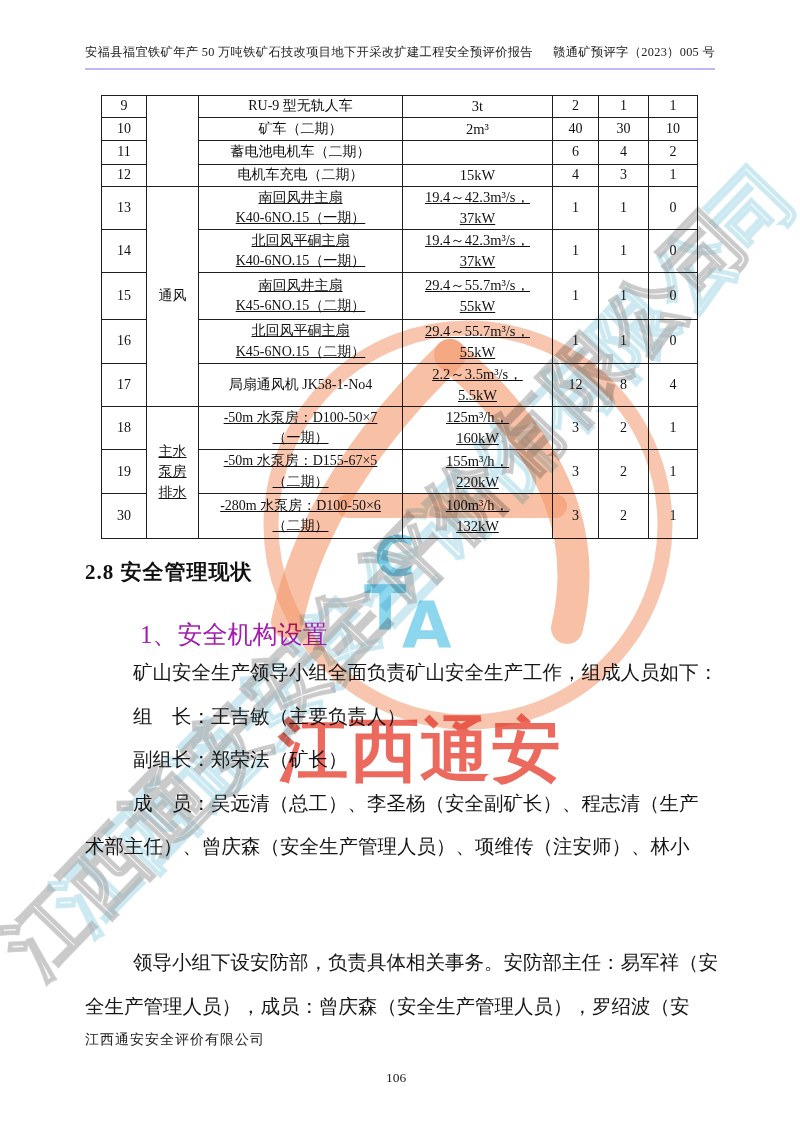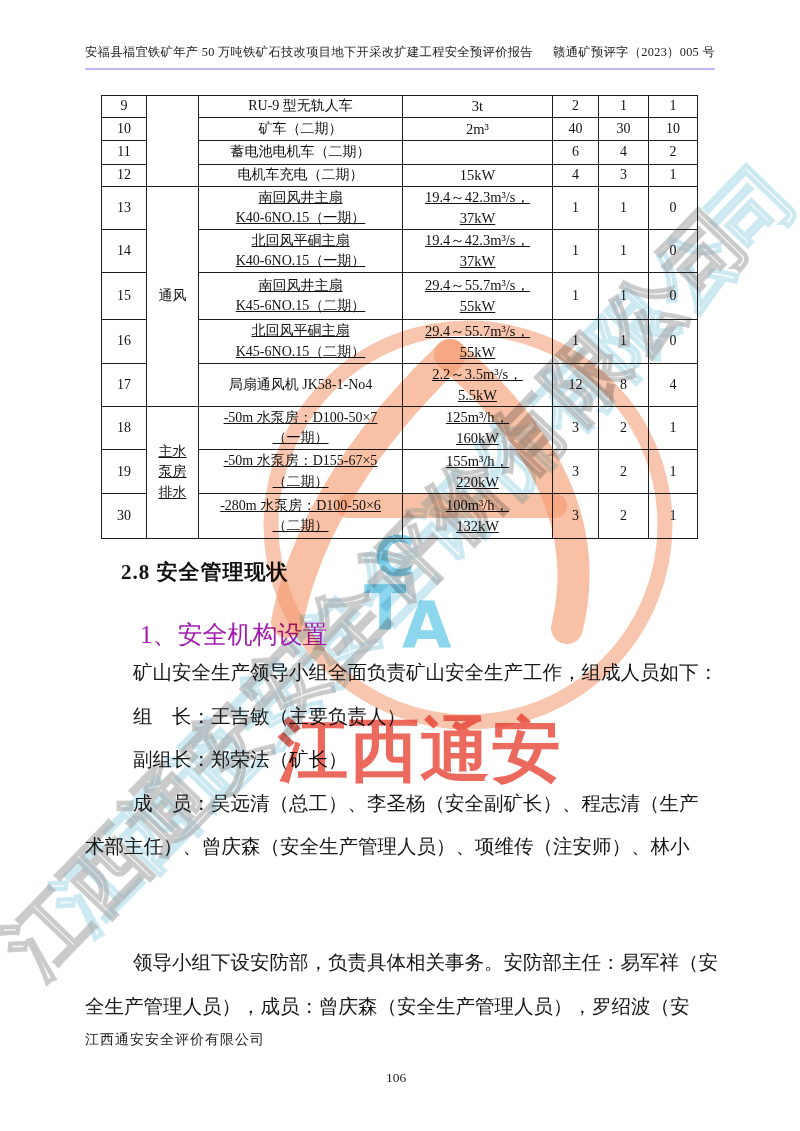--- a/index.html
+++ b/index.html
@@ -25,21 +25,21 @@
   }
   td.spec{font-size:14.5px;}
   td.num{font-size:14px;}
   .pre{white-space:pre-line;text-decoration:underline;}
   tr.rh0{height:21px}tr.rh1{height:23px}tr.rh2{height:24px}tr.rh3{height:22px}
   tr.rh4{height:43px}tr.rh5{height:43px}tr.rh6{height:47px}tr.rh7{height:44px}
   tr.rh8{height:43px}tr.rh9{height:43px}tr.rh10{height:44px}tr.rh11{height:45px}
   
   .sec-heading{
     position:absolute;left:85px;top:558px;font-size:21px;font-weight:bold;
-    letter-spacing:1px;color:#111;margin-left:36px;
+    letter-spacing:1px;color:#111;
   }
   .sub-heading{
     position:absolute;left:140px;top:618px;font-size:25px;color:#a21caf;
   }
   .body-block{
     position:absolute;left:85px;width:632px;font-size:19.5px;color:#161616;
     line-height:43.5px;
   }
   .blk1{top:651px;} .blk2{top:941px;}
   .bline{height:43.5px;white-space:nowrap;}

